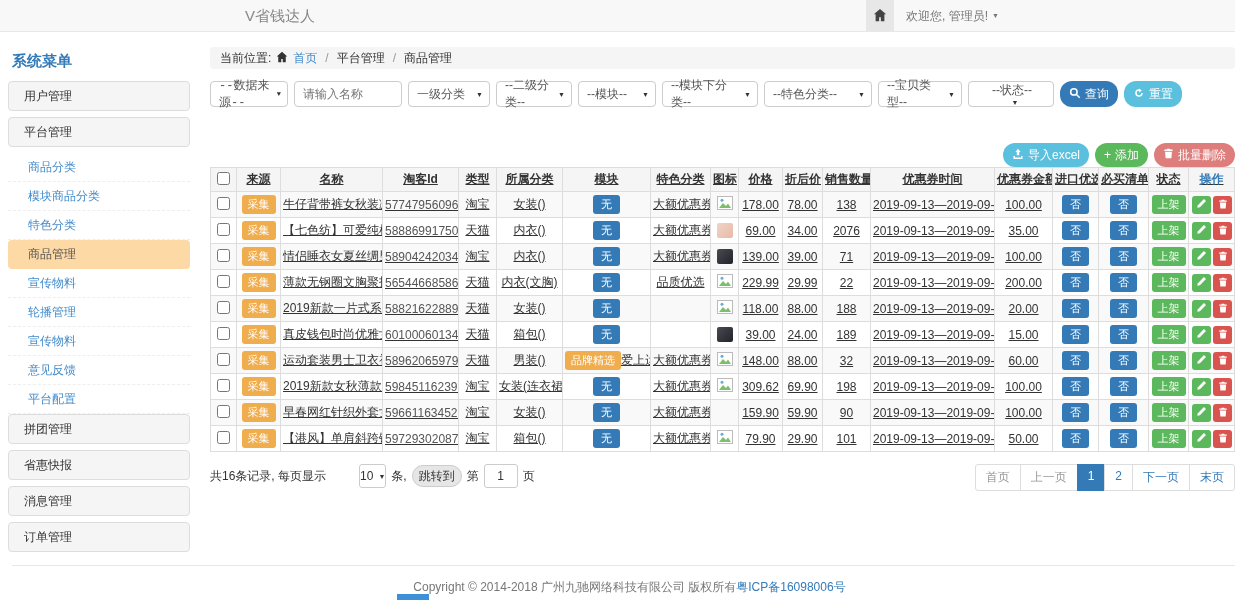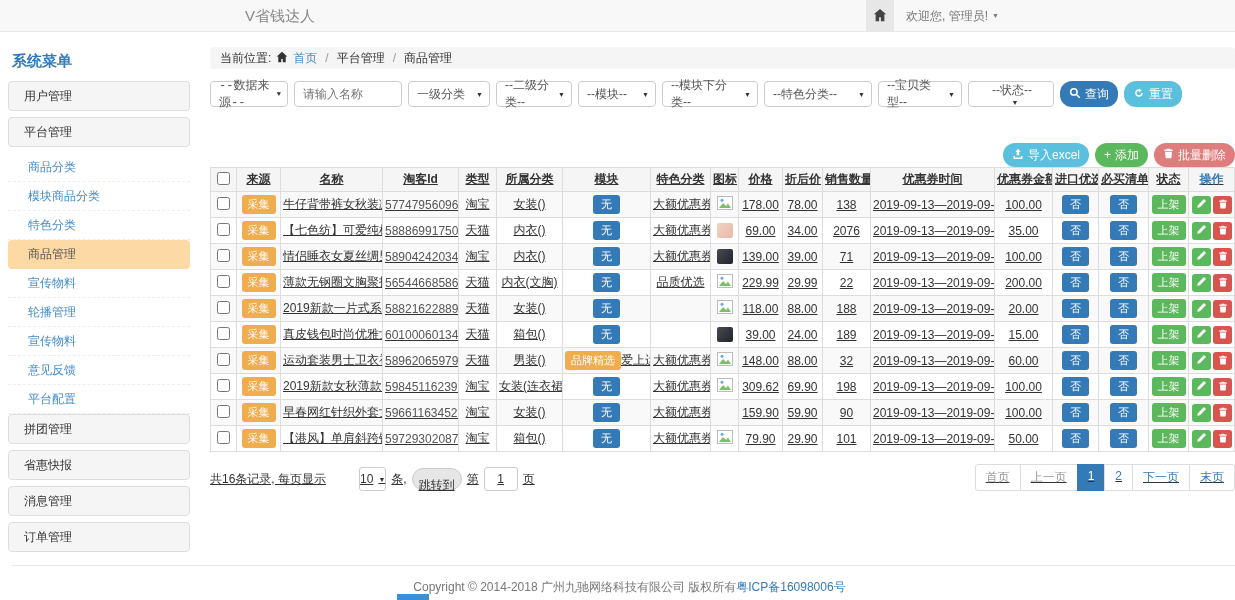--- a/index.html
+++ b/index.html
@@ -57,27 +57,27 @@
   .bg-blue { background:#337ab7; padding:2px 8px; }
   .bg-green { background:#5cb85c; }
   .op-btn { display:inline-flex; width:19px; height:18px; border-radius:3px; align-items:center;
     justify-content:center; cursor:pointer; margin:0 1px; }
   .op-edit { background:#5cb85c; }
   .op-del { background:#d9534f; }
   .thumb { display:inline-block; width:16px; height:15px; vertical-align:middle; border-radius:2px; }
   .thumb-light { background:linear-gradient(135deg,#f0d4c4,#e8b9a8); }
   .thumb-dark { background:linear-gradient(135deg,#4a4a52,#22222a); }
 
-  .pag-row { margin-top:12px; display:flex; align-items:flex-end; justify-content:space-between; color:#333;text-decoration:underline; }
+  .pag-row { margin-top:12px; display:flex; align-items:flex-start; justify-content:space-between; color:#333; }
   .pag-left { display:flex; align-items:center; gap:5px; }
   .mini-sel { height:24px; border:1px solid #ccc; border-radius:3px; background:#fff; display:flex;
     align-items:center; padding:0 0; gap:5px; color:#333; cursor:pointer;margin-left:28px; }
   .mini-sel .caret { font-size:7px; }
   .jump-btn { background:#e6e6e6; border:1px solid #ccc; border-radius:11px; height:22px;
-    padding:8px 6px; font-size:12px; color:#333; cursor:pointer; font-family:inherit; }
+    padding:2px 6px; font-size:12px; color:#333; cursor:pointer; font-family:inherit; }
   .page-input { width:34px; height:24px; border:1px solid #ccc; border-radius:3px; text-align:center;
     font-size:12px; font-family:inherit; color:#333; }
   .pager { display:flex; }
   .pager .pg { border:1px solid #ddd; background:#fff; padding:4px 10px; margin-left:-1px;
     color:#337ab7; cursor:pointer; }
   .pager .pg:first-child { margin-left:0; border-radius:3px 0 0 3px; }
   .pager .pg:last-child { border-radius:0 3px 3px 0; }
   .pager .pg.disabled { color:#999; cursor:default; }
   .pager .pg.active { background:#337ab7; border-color:#337ab7; color:#fff; }
 

